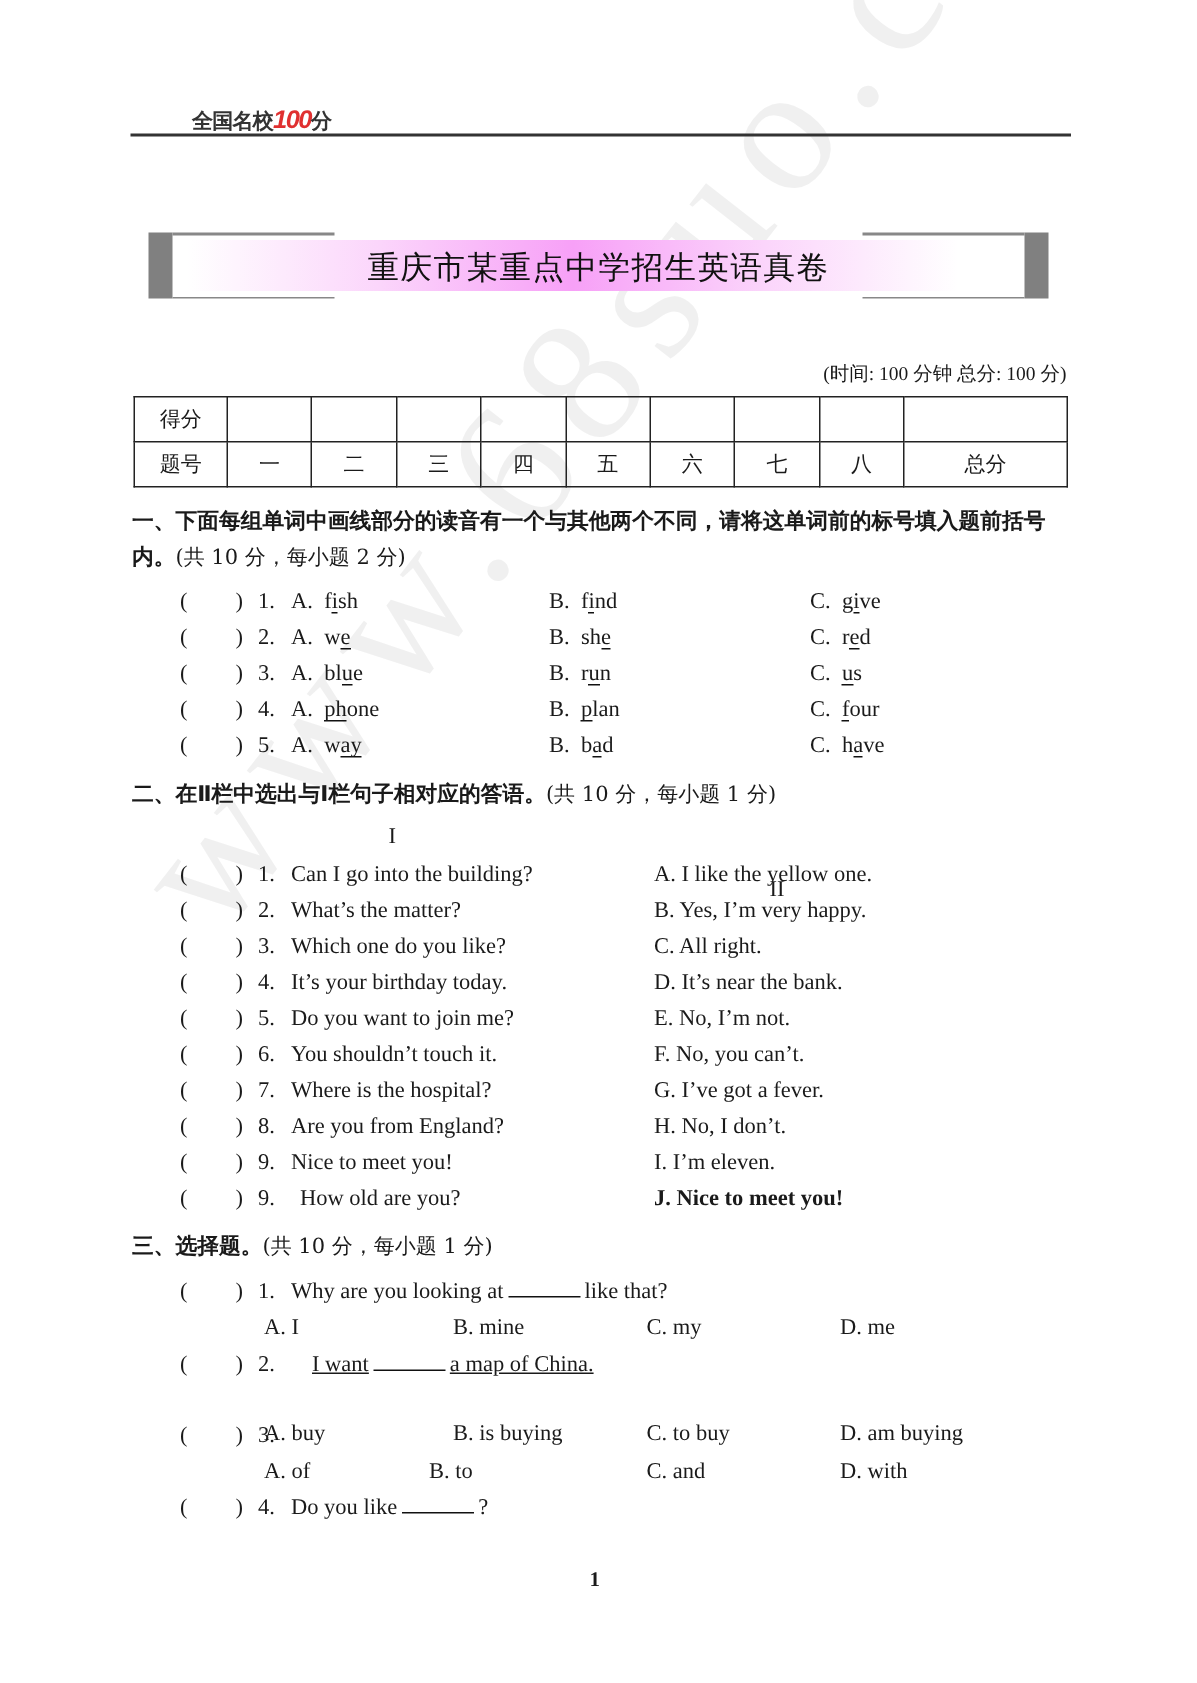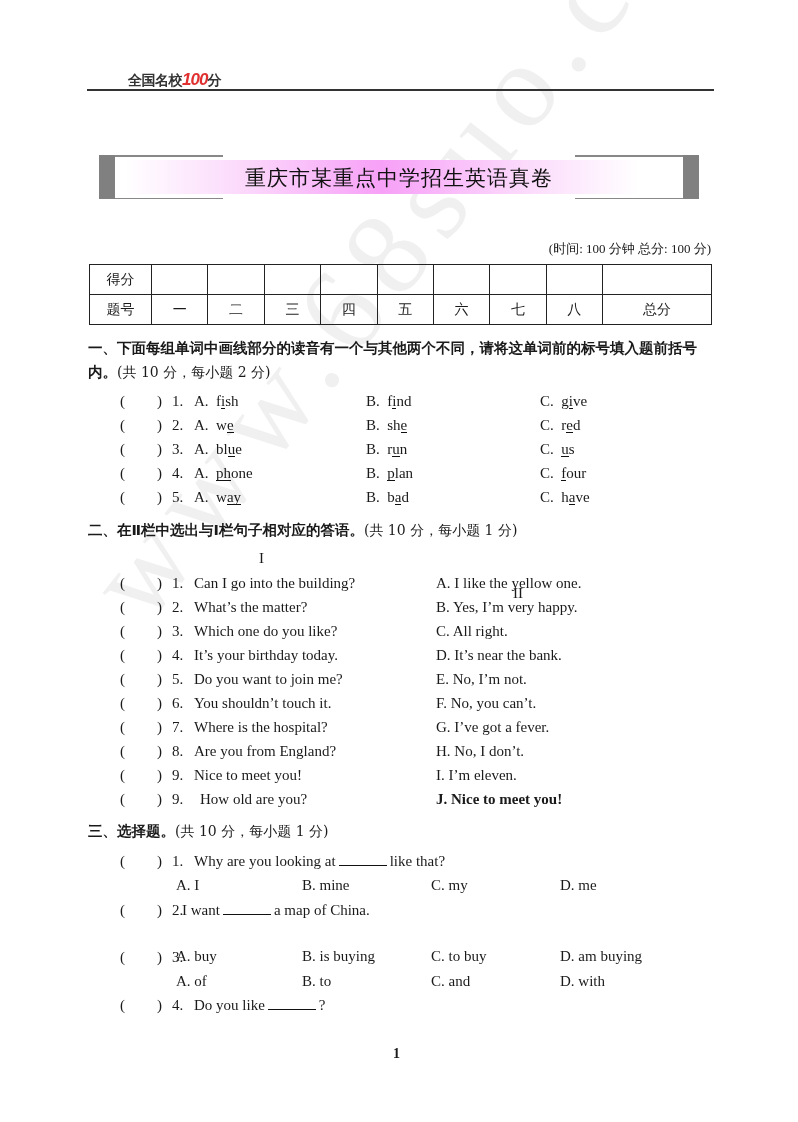--- a/index.html
+++ b/index.html
@@ -264,38 +264,38 @@
     <span style="position:absolute;left:302px;">B.  mine</span>
     <span style="position:absolute;left:431px;">C.  my</span>
     <span style="position:absolute;left:560px;">D.  me</span>
   </div>
 
   <div class="row" style="top:899px;left:0;width:798px;">
     <span class="paren-l">(</span>
       <span style="position:absolute;left:130px;width:26px;height:20px;"></span>
       <span class="paren-r">)</span>
     <span class="num">2.</span>
-    <span style="position:absolute;left:182px;"><span>I want</span><span class="blank"></span><span>a map of China.</span></span>
+    <span style="position:absolute;left:208px;text-decoration:underline;"><span>I want</span><span class="blank"></span><span>a map of China.</span></span>
   </div>
   <div class="row" style="top:923px;left:0;width:798px;margin-top:22px;">
     <span style="position:absolute;left:176px;">A.  buy</span>
     <span style="position:absolute;left:302px;">B.  is buying</span>
     <span style="position:absolute;left:431px;">C.  to buy</span>
     <span style="position:absolute;left:560px;">D.  am buying</span>
   </div>
 
   <div class="row" style="top:946px;left:0;width:798px;">
     <span class="paren-l">(</span>
       <span style="position:absolute;left:130px;width:26px;height:20px;"></span>
       <span class="paren-r">)</span>
     <span class="num">3.</span>
   </div>
   <div class="row" style="top:970px;left:0;width:798px;">
     <span style="position:absolute;left:176px;">A.  of</span>
-    <span style="position:absolute;left:302px;">B.  to</span>
+    <span style="position:absolute;left:286px;">B.  to</span>
     <span style="position:absolute;left:431px;">C.  and</span>
     <span style="position:absolute;left:560px;">D.  with</span>
   </div>
 
   <div class="row" style="top:994px;left:0;width:798px;">
     <span class="paren-l">(</span>
       <span style="position:absolute;left:130px;width:26px;height:20px;"></span>
       <span class="paren-r">)</span>
     <span class="num">4.</span>
     <span style="position:absolute;left:194px;"><span>Do you like</span><span class="blank"></span><span>?</span></span>

